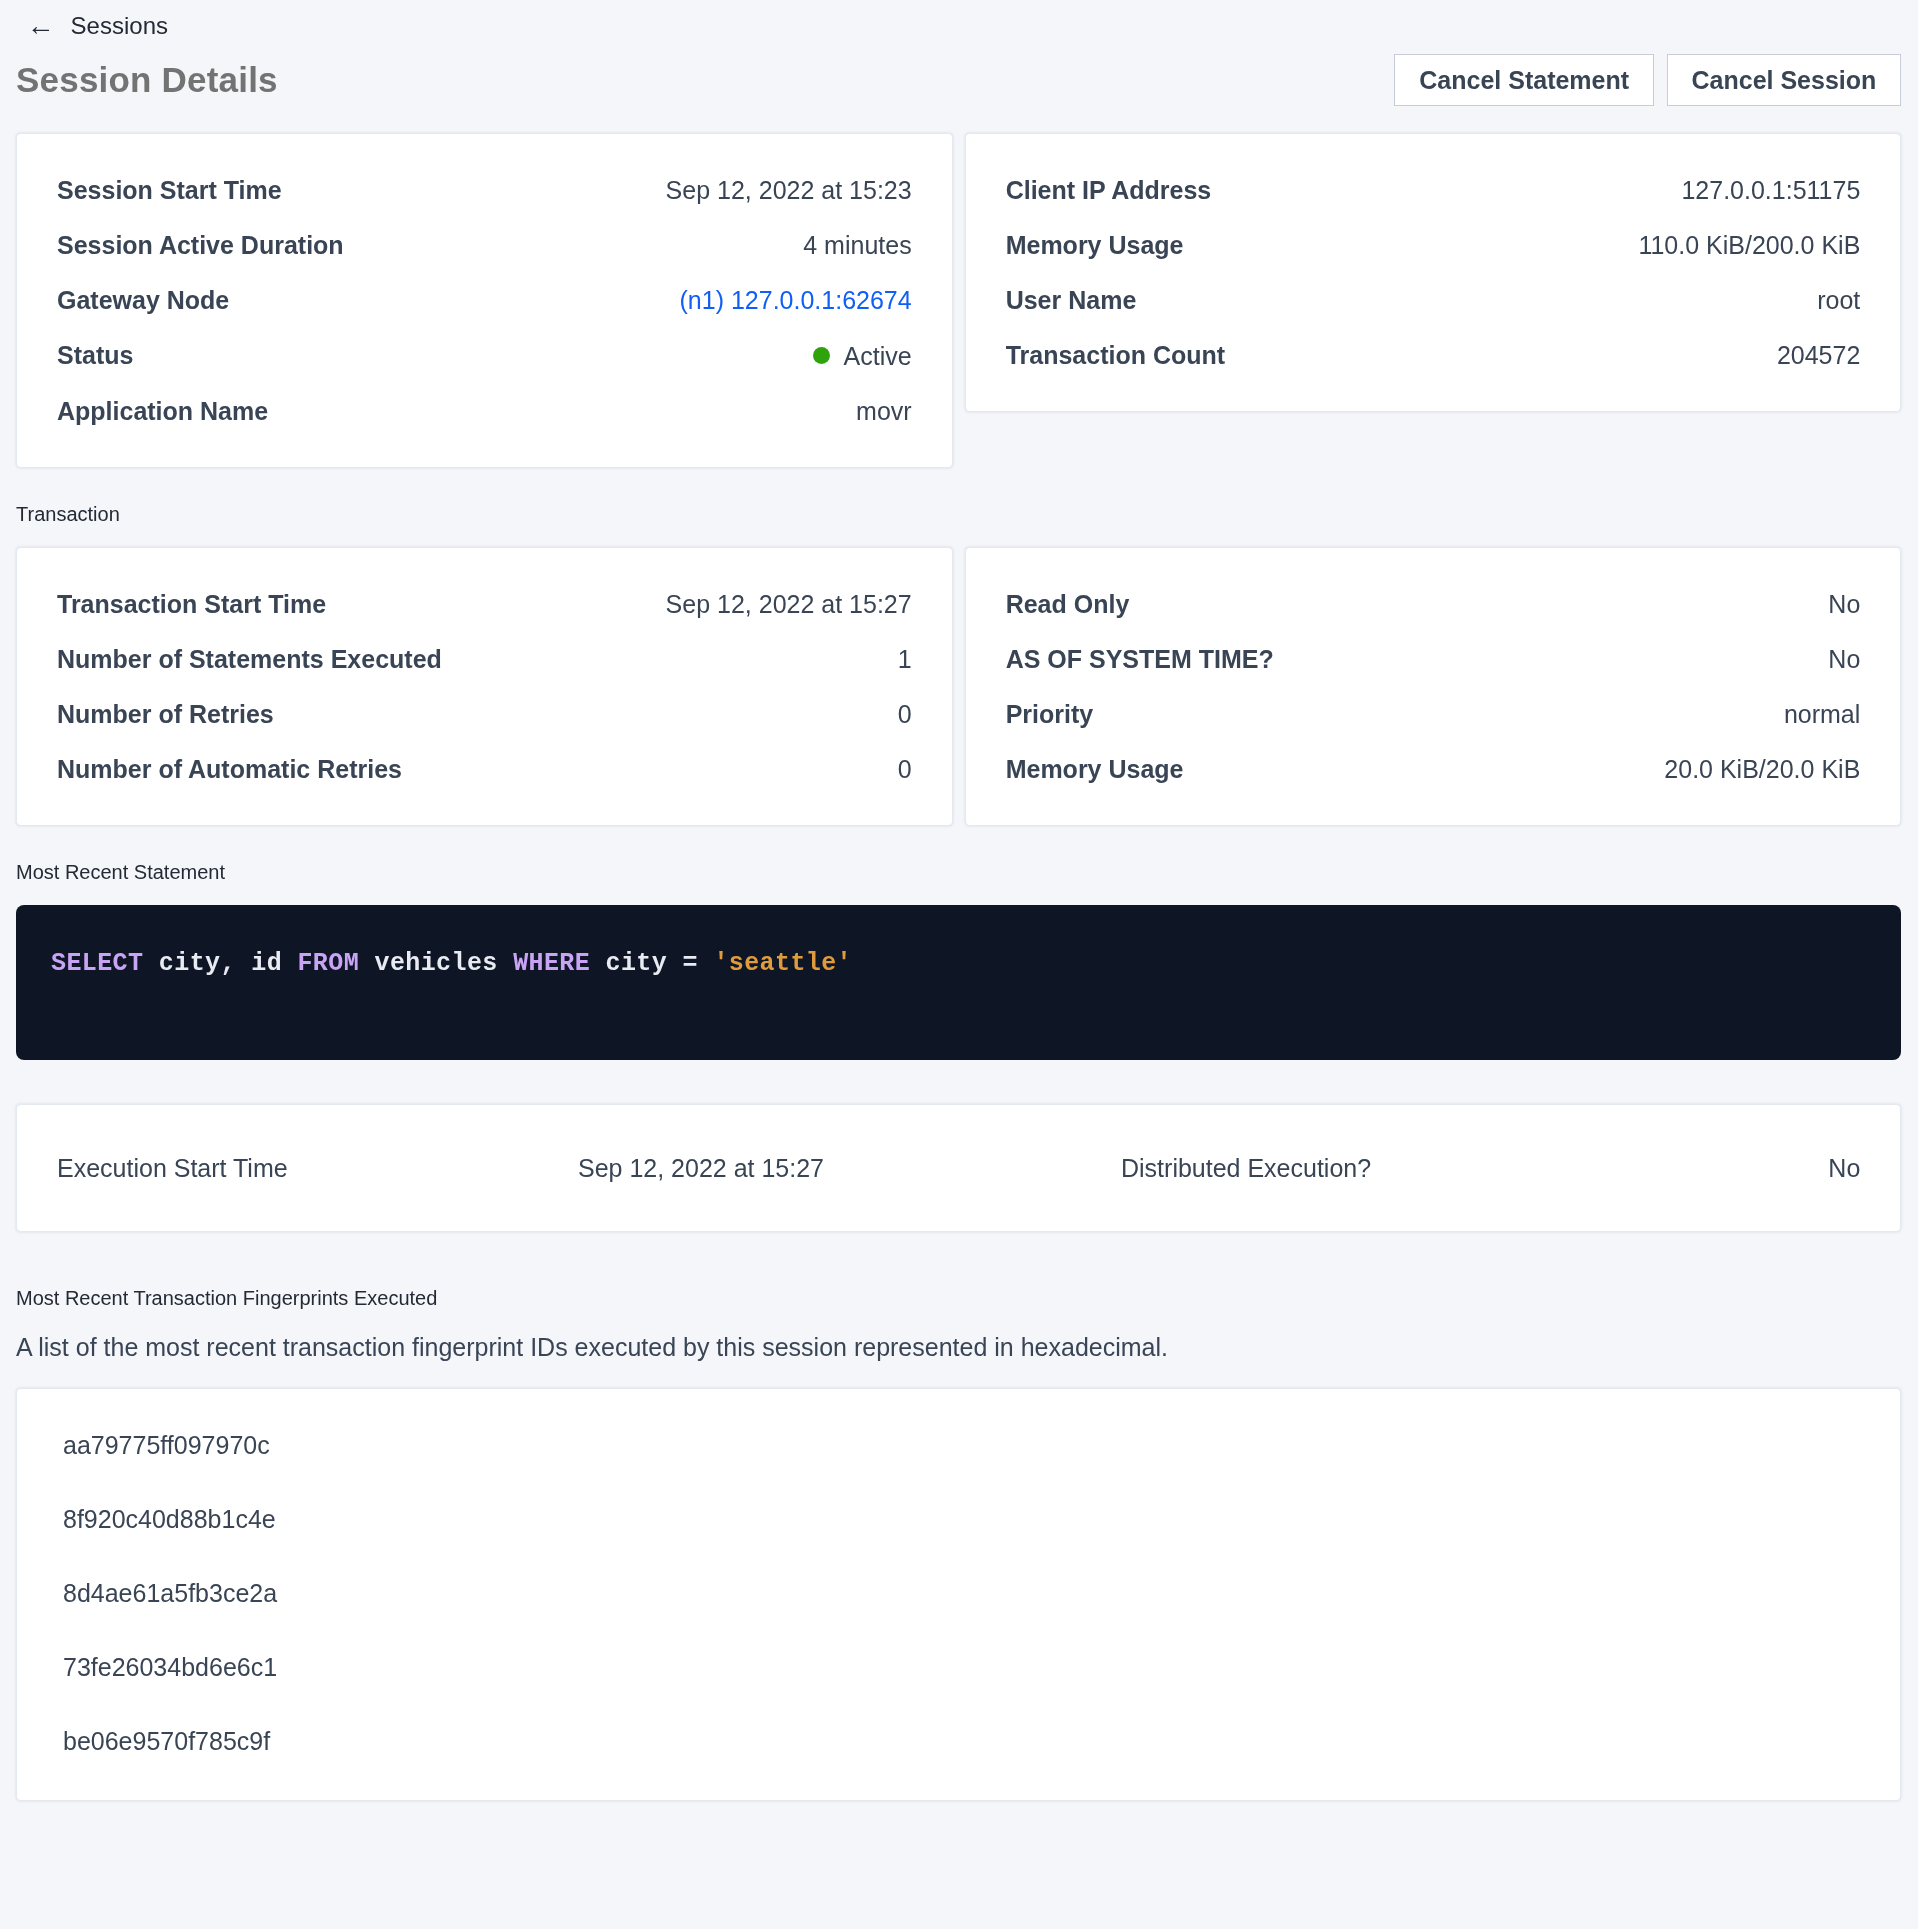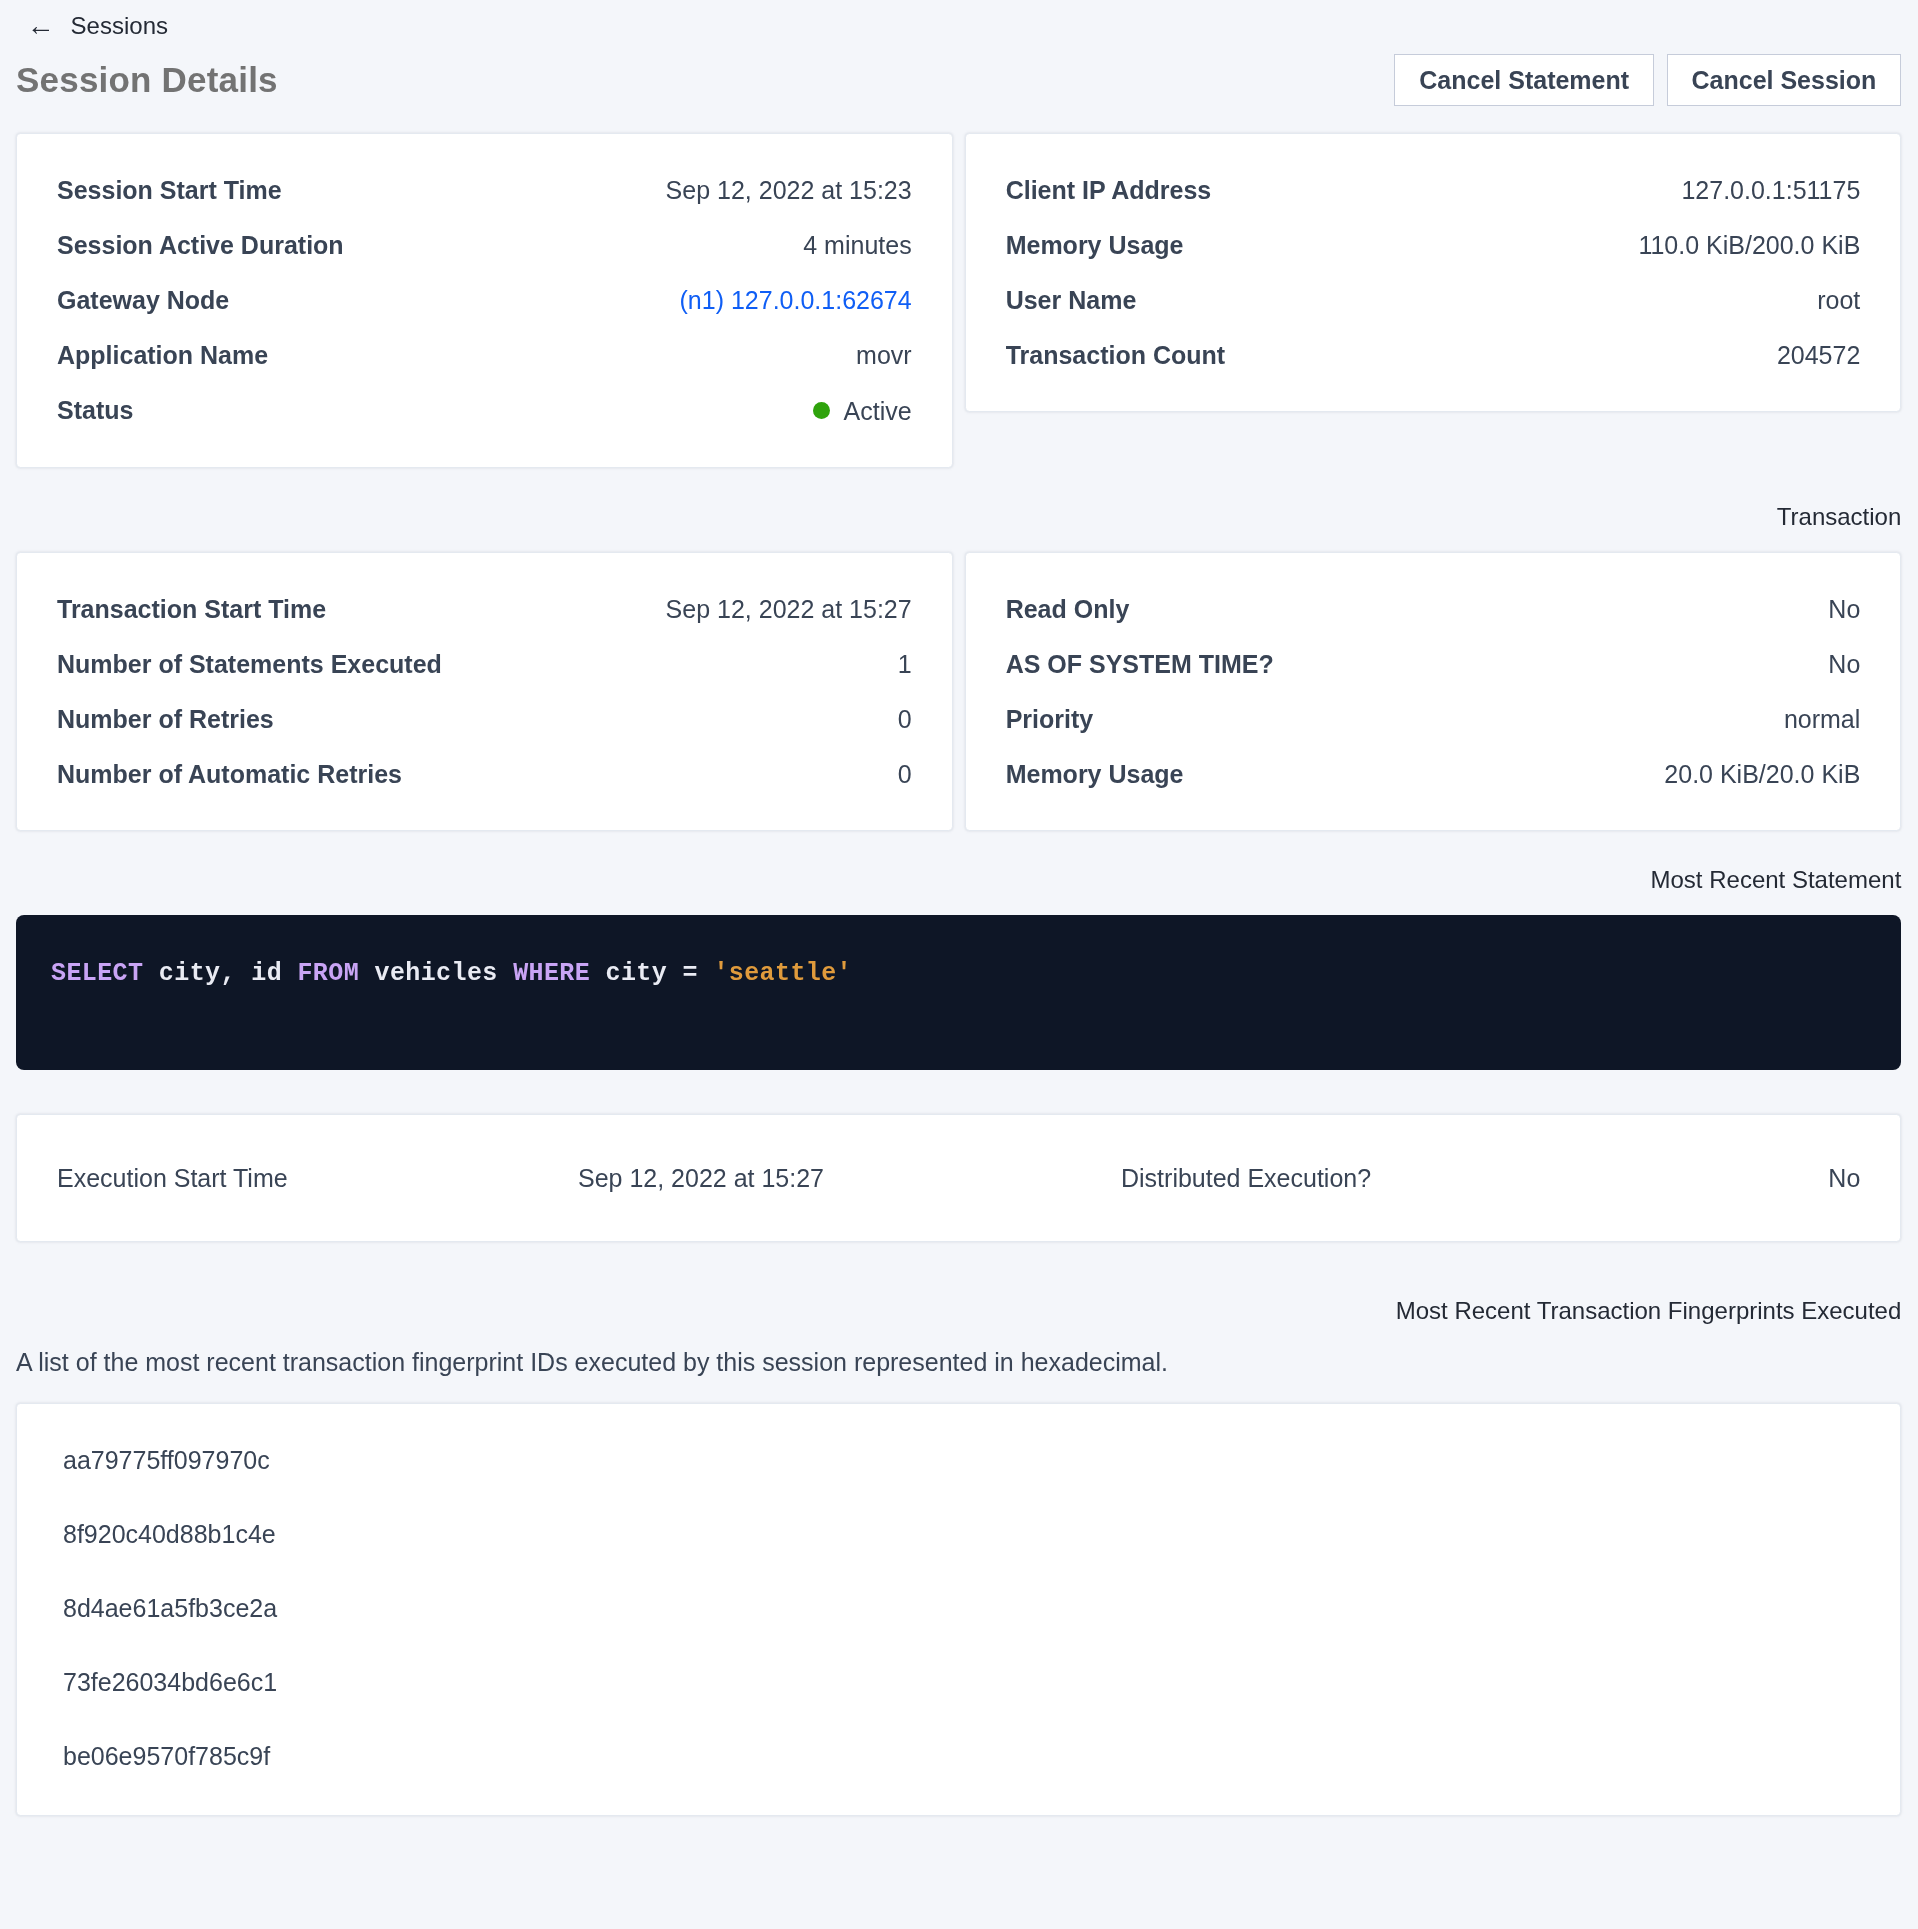--- a/index.html
+++ b/index.html
@@ -26,21 +26,21 @@
   .summary-card { padding:41px 40px 16px 40px; }
   .kv { display:flex; justify-content:space-between; align-items:baseline;
     font-size:25px; line-height:30px; margin-bottom:25px; color:#394455; }
   .kv .label { font-weight:700; }
   .kv .value { text-align:right; }
   .link { color:#0f5ef5; cursor:pointer; text-decoration:none; }
   .status-value { display:flex; align-items:center; gap:13.3px; }
   .dot { width:17px; height:17px; border-radius:50%; background:#2fa30c; display:inline-block; }
 
   
-  .section-heading { font-size:24px; font-weight:400; color:#242a35; margin:35px 0 21px 0;text-align:right; }
+  .section-heading { font-size:20px; font-weight:400; color:#242a35; margin:35px 0 21px 0; }
 
   
   .sql-box { margin-top:3.5px; background:#0e1626; border-radius:8px; padding:44px 35px 82px 35px; }
   .sql-box code { font-family:"Liberation Mono","DejaVu Sans Mono",monospace; font-weight:700;
     font-size:25px; letter-spacing:0.4px; }
   .sql-kw { color:#c9a4f5; }
   .sql-plain { color:#e9ebf3; }
   .sql-str { color:#e09b3c; }
 
   
@@ -86,29 +86,29 @@
       </div>
       <div class="kv">
         <span class="label">Session Active Duration</span>
         <span class="value">4 minutes</span>
       </div>
       <div class="kv">
         <span class="label">Gateway Node</span>
         <a class="value link">(n1) 127.0.0.1:62674</a>
       </div>
       <div class="kv">
-        <span class="label">Application Name</span>
-        <span class="value">movr</span>
-      </div>
-      <div class="kv">
         <span class="label">Status</span>
         <span class="value status-value">
           <span class="dot"></span>
           <span>Active</span>
         </span>
+      </div>
+      <div class="kv">
+        <span class="label">Application Name</span>
+        <span class="value">movr</span>
       </div>
     </div>
 
     <div class="card summary-card">
       <div class="kv">
         <span class="label">Client IP Address</span>
         <span class="value">127.0.0.1:51175</span>
       </div>
       <div class="kv">
         <span class="label">Memory Usage</span>

